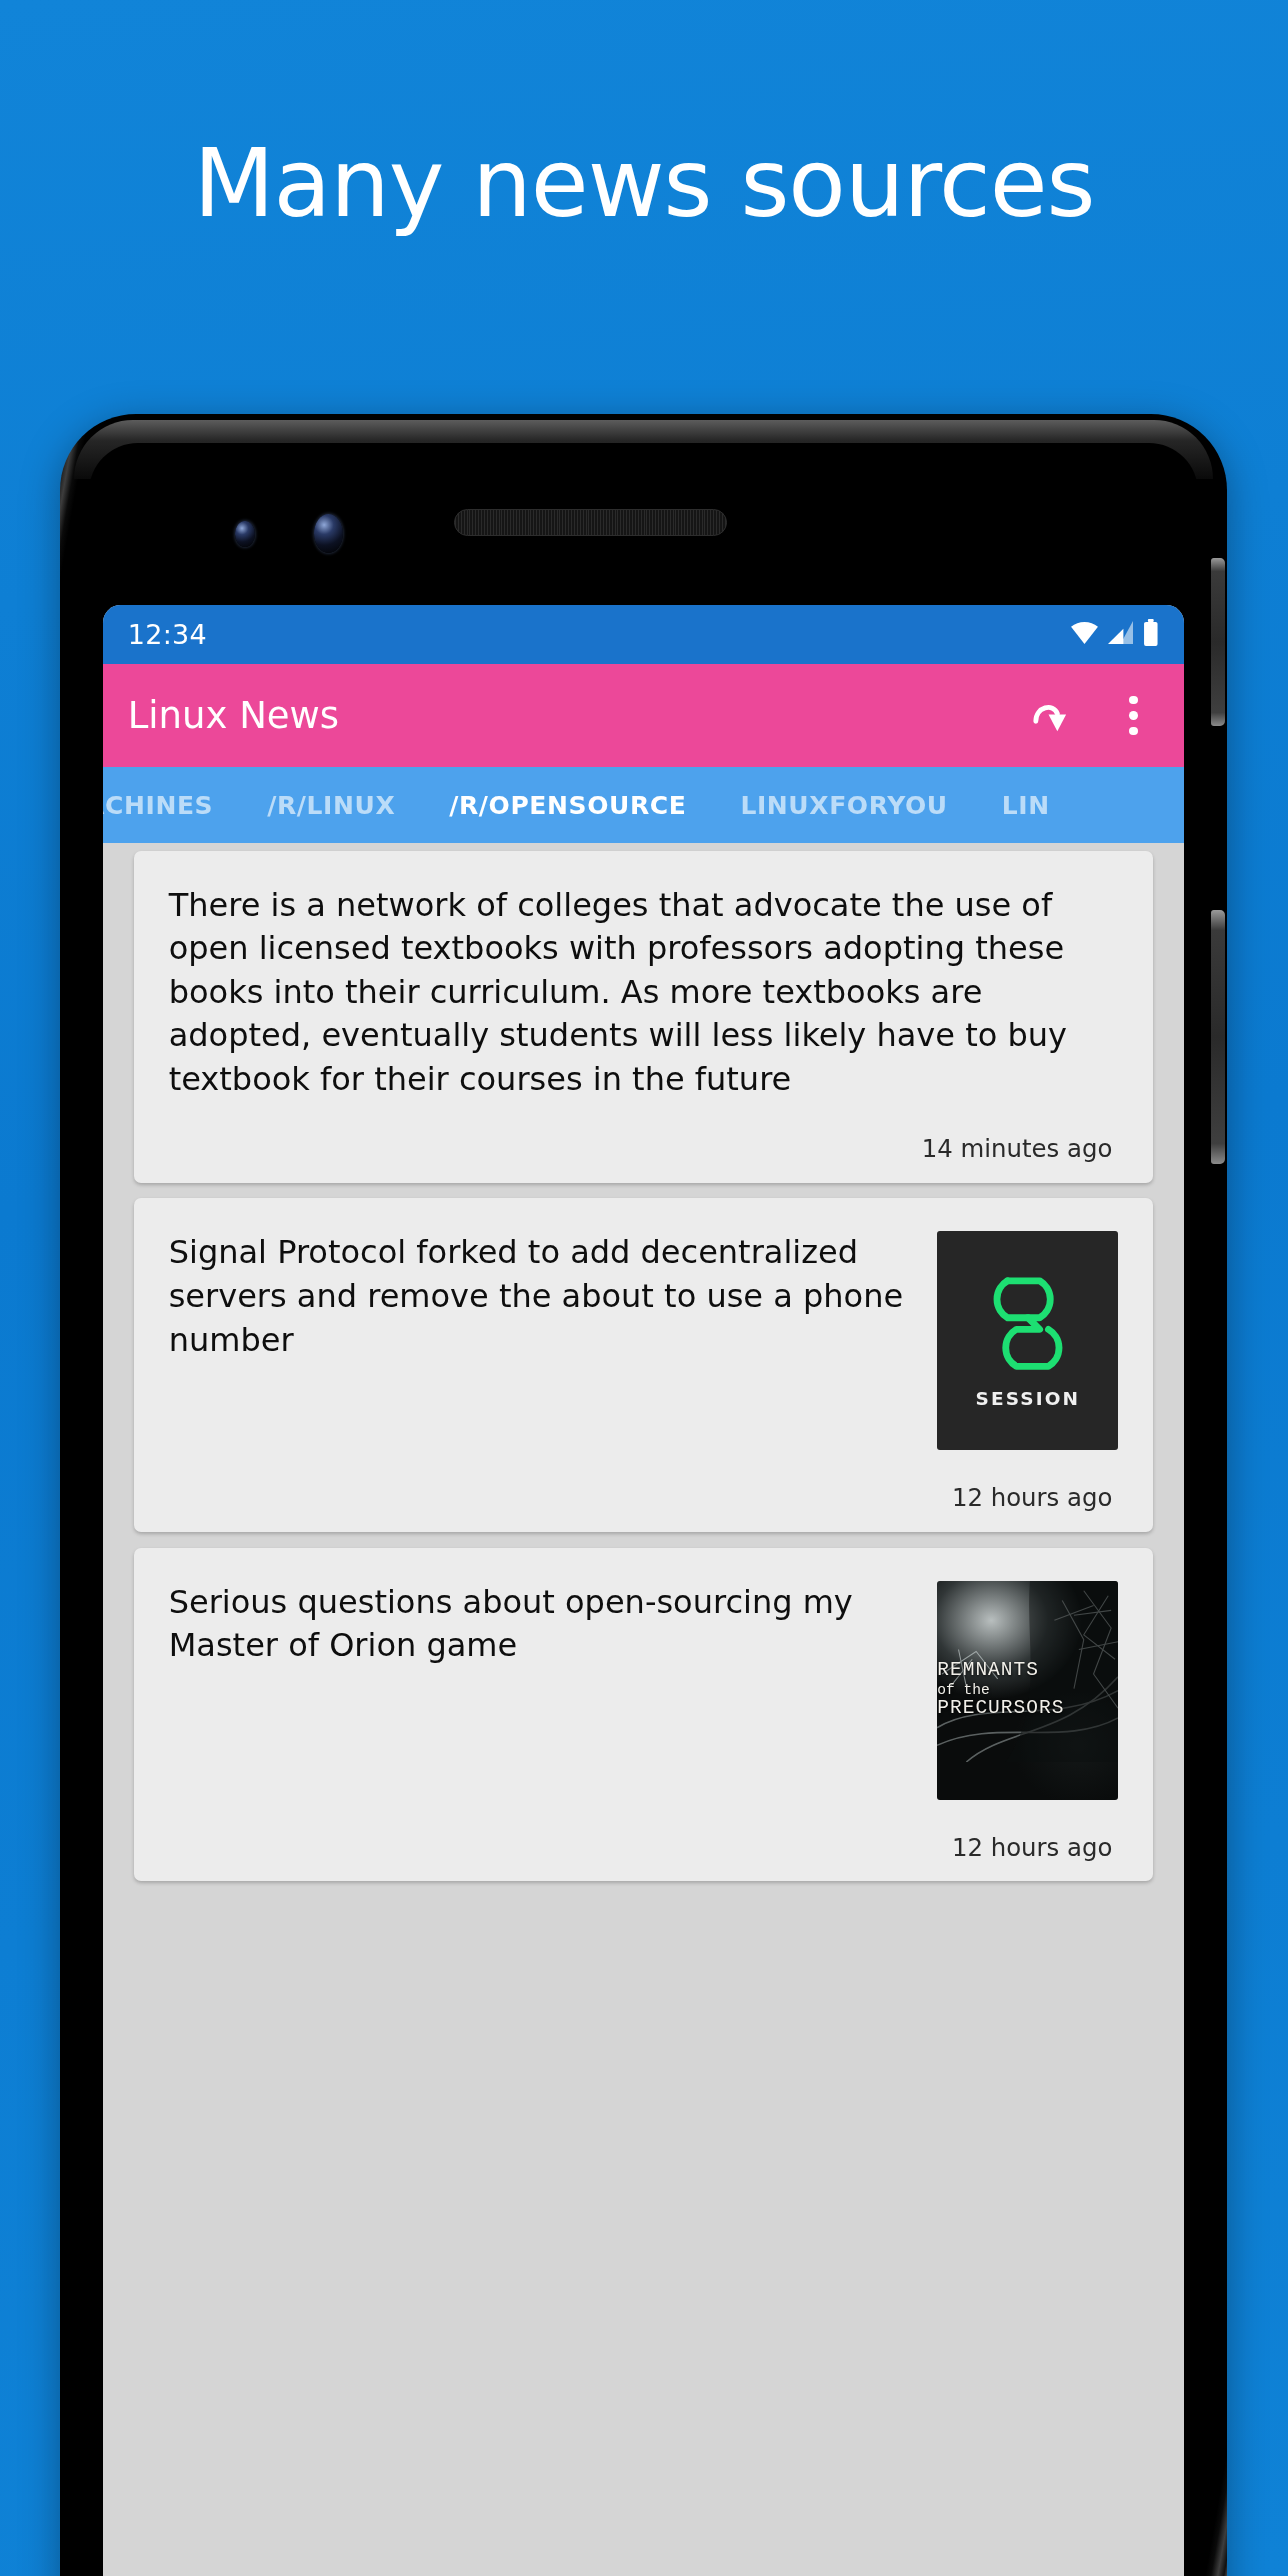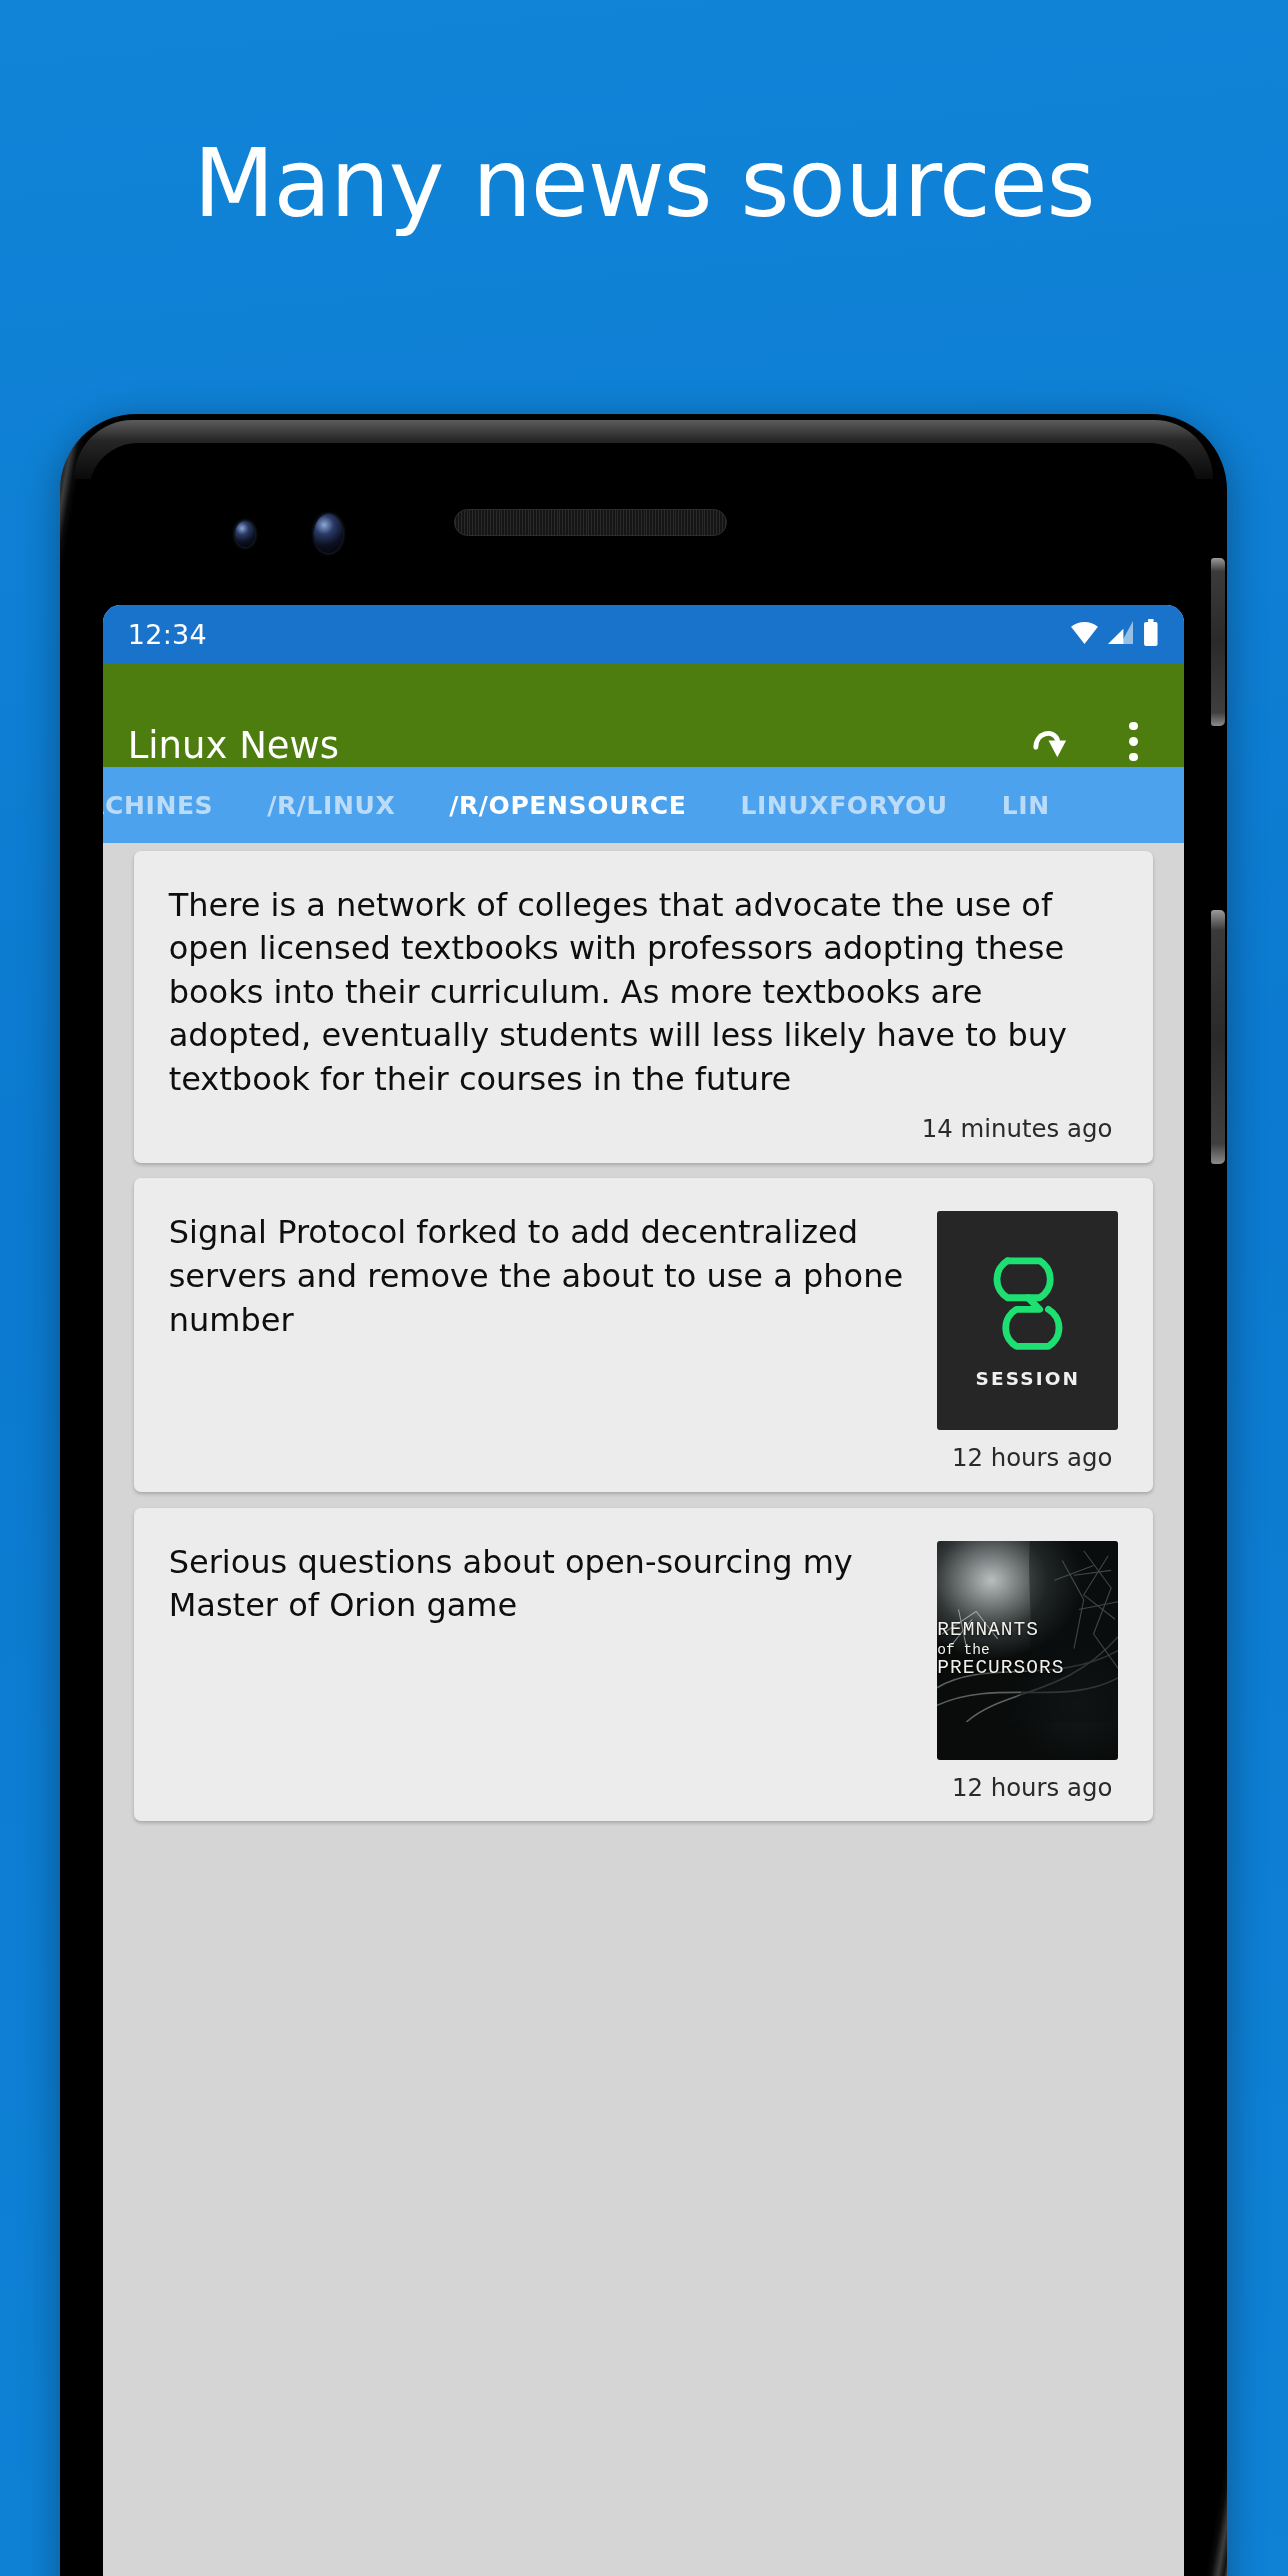--- a/index.html
+++ b/index.html
@@ -111,23 +111,23 @@
   .status-icons {
     margin-left: auto;
     display: flex;
     align-items: center;
     gap: 7.8px;
   }
 
   
   .appbar {
     height: 103px;
-    background: #4d7c0f;
-    display: flex;
-    align-items: flex-end;
+    background: #ec4899;
+    display: flex;
+    align-items: center;
     padding: 0 25px;
     flex: none;
   }
   .app-title {
     color: #ffffff;
     font-size: 37px;
     font-weight: 400;
     font-family: "DejaVu Sans", sans-serif;
   }
   .appbar-actions {
@@ -188,21 +188,21 @@
     font-size: 32px;
     line-height: 1.36;
     font-family: "DejaVu Sans", sans-serif;
     flex: 1;
     font-weight: 400;
   }
   .card-time {
     color: #2a2a2a;
     font-size: 24.4px;
     text-align: right;
-    margin-top: 13px;
+    margin-top: 33px;
     padding-right: 5.9px;
     font-family: "DejaVu Sans", sans-serif;
   }
   .thumb {
     width: 181px; height: 219px;
     flex: none;
     border-radius: 2.9px;
     overflow: hidden;
     position: relative;
   }

